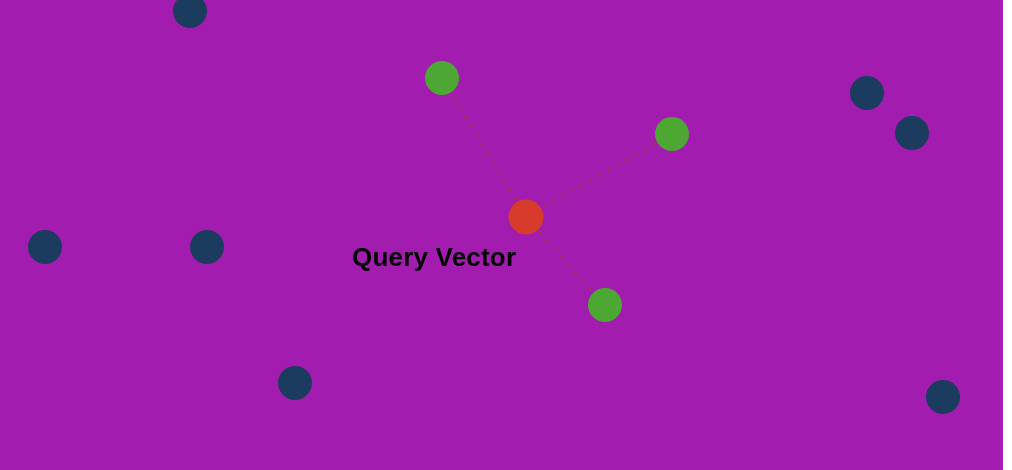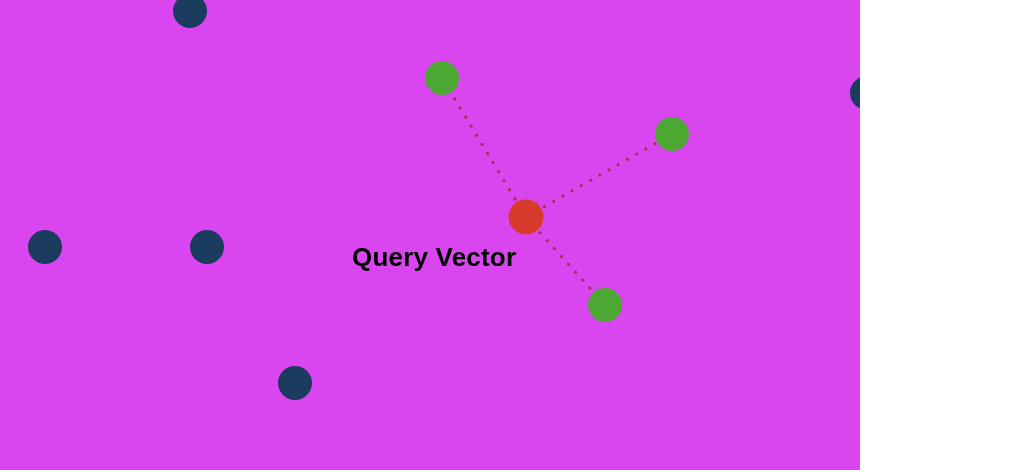--- a/index.html
+++ b/index.html
@@ -3,23 +3,23 @@
 <meta charset="utf-8">
 <style>
   html, body {
     margin: 0;
     padding: 0;
     background: #ffffff;
     font-family: "Liberation Sans", sans-serif;
   }
   .canvas {
     position: relative;
-    width: 860px;
+    width: 1003px;
     height: 470px;
-    background: #d946ef;
+    background: #a21caf;
     overflow: hidden;
   }
   .canvas svg {
     position: absolute;
     left: 0;
     top: 0;
     display: block;
   }
   .query-label {
     position: absolute;

